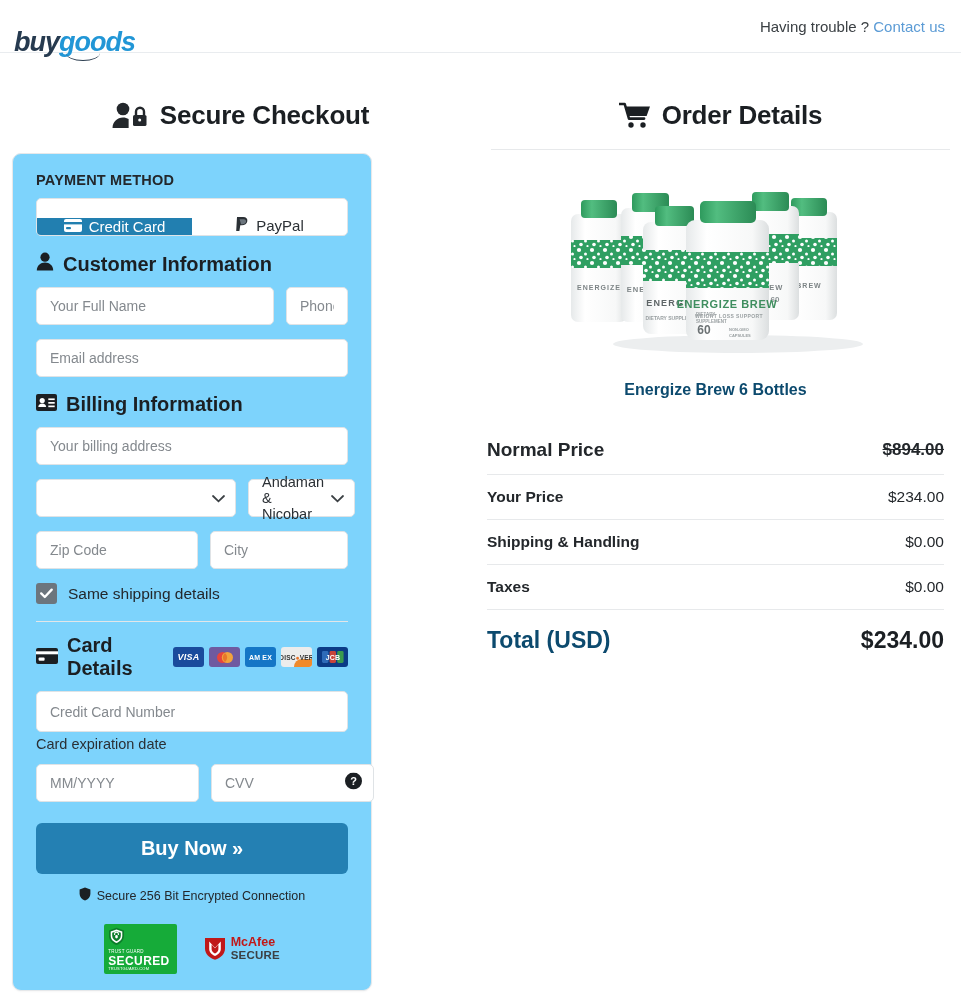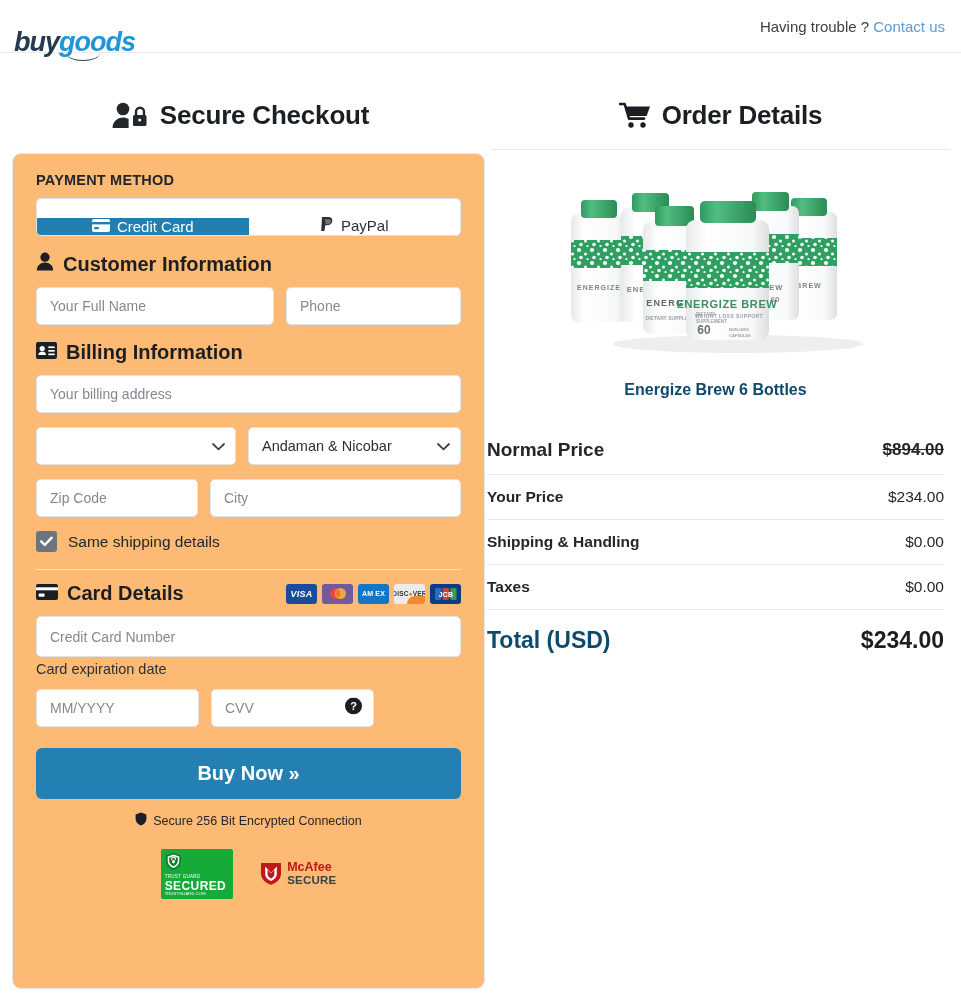--- a/index.html
+++ b/index.html
@@ -57,23 +57,23 @@
 
   .rule {
     margin: 18px auto 0;
     width: 459px;
     border-top: 1px solid #e7e9eb;
   }
 
   
   .card {
     margin: 22px 0 0 12px;
-    width: 473px;
+    width: 360px;
     min-height: 836px;
-    background: #fdba74;
+    background: #7dd3fc;
     border: 1px solid #e6e8ea;
     border-radius: 9px;
     padding: 18px 23px 16px 23px;
     box-shadow: 0 1px 2px rgba(0,0,0,.035);
   }
   .pm-label {
     font-size: 14.5px; font-weight: 600;
     letter-spacing: .2px;
     color: #23272b;
     margin-bottom: 10px;
@@ -297,20 +297,21 @@
           </svg>
         </span>
         <span>Customer Information</span>
       </div>
 
       <div class="row mb">
         <input class="fld" style="flex: 0 0 238px;" value="" placeholder="Your Full Name">
         <input class="fld" style="flex: 1 1 0%;" value="" placeholder="Phone">
       </div>
 
+      <input class="fld" value="" placeholder="Email address" style="">
 
       
       <div class="sub-head">
         <span>
           <svg width="21" height="17" viewBox="0 0 21 17">
             <rect x="0" y="0" width="21" height="17" rx="2" fill="#1b1f23"></rect>
             <circle cx="6.2" cy="6.5" r="2.6" fill="#fff"></circle>
             <path d="M2.3 13c0-2.1 1.7-3.4 3.9-3.4s3.9 1.3 3.9 3.4z" fill="#fff"></path>
             <rect x="12.3" y="4.4" width="6.4" height="1.7" fill="#fff"></rect>
             <rect x="12.3" y="8" width="6.4" height="1.7" fill="#fff"></rect>

